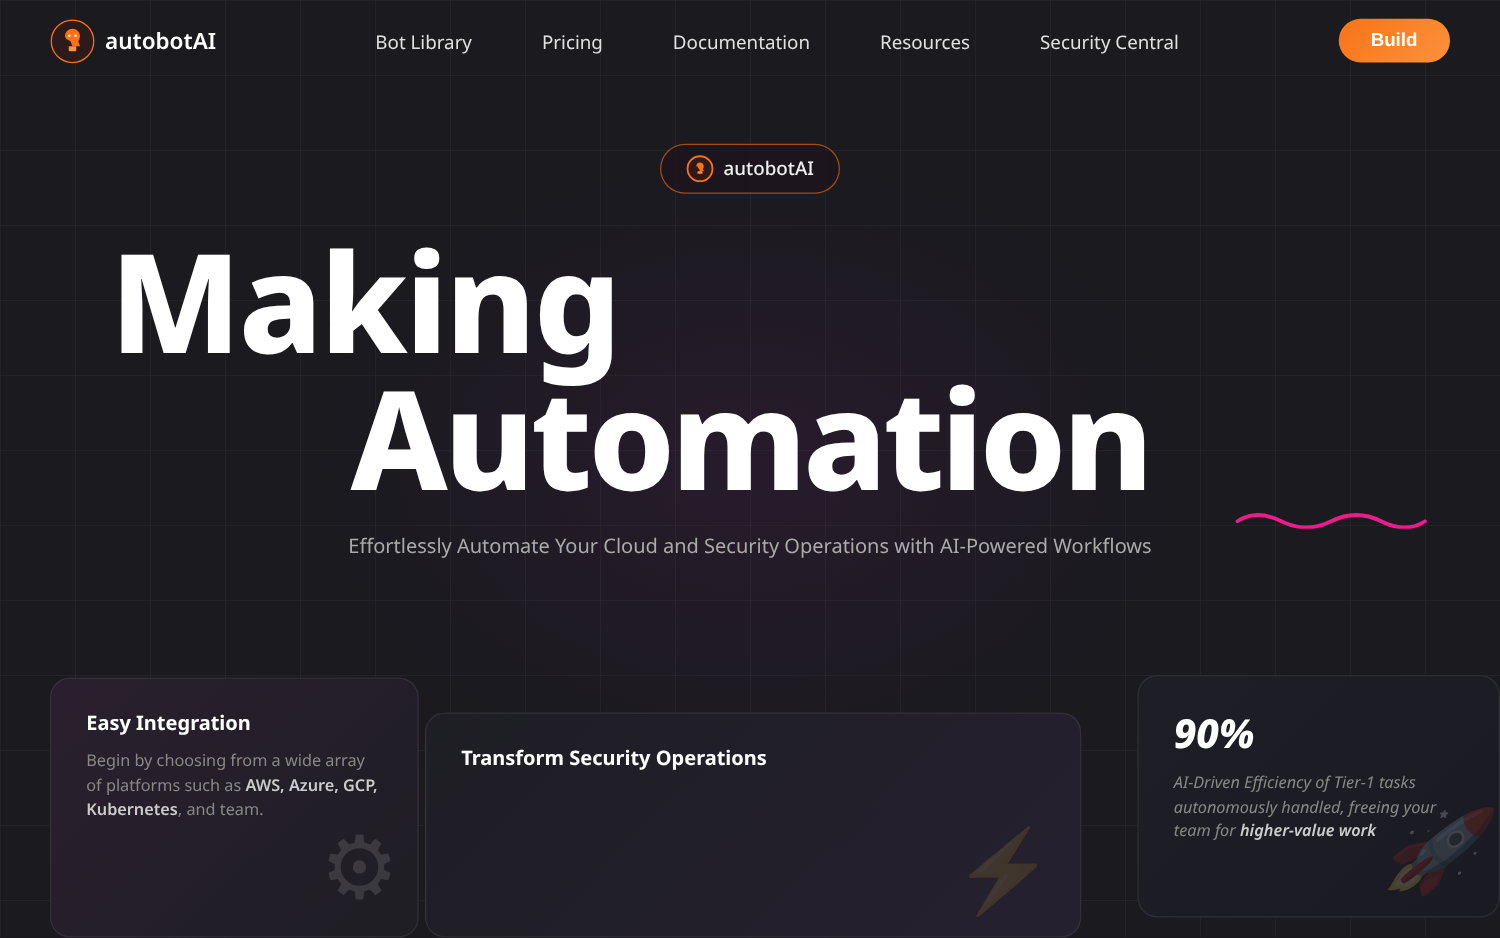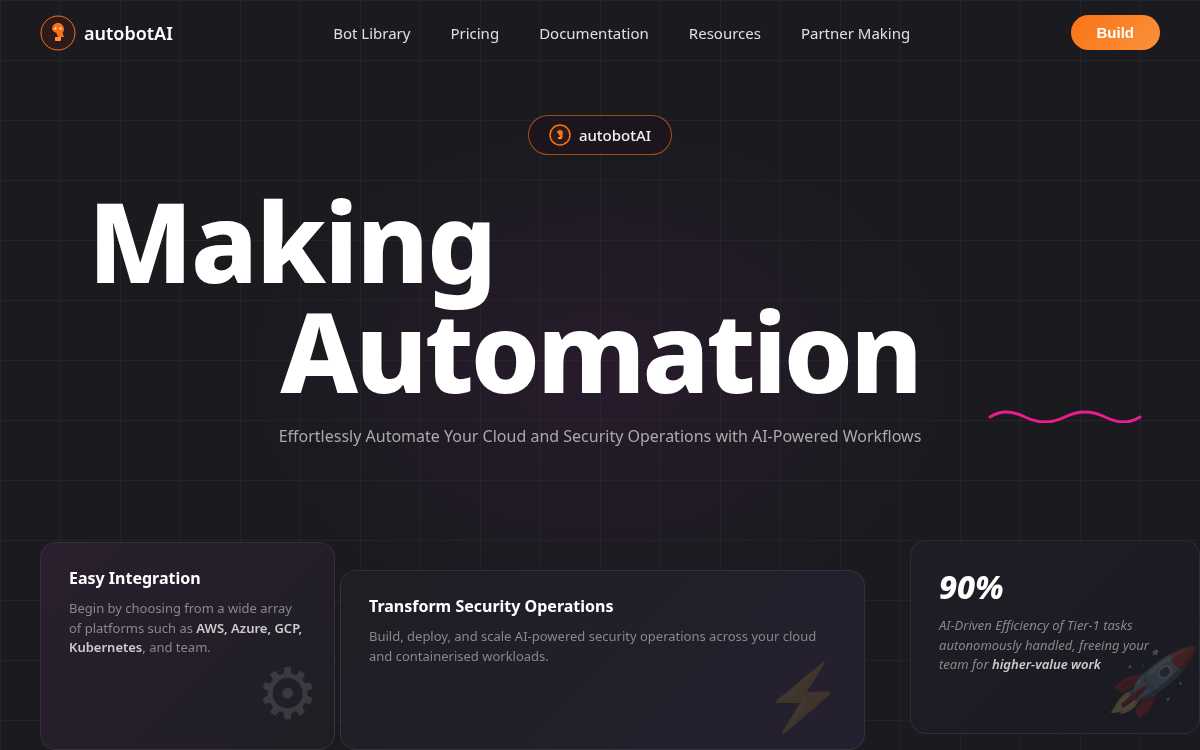--- a/index.html
+++ b/index.html
@@ -65,21 +65,21 @@
 
     .logo-text {
       font-size: 18px;
       font-weight: 600;
       color: #fff;
     }
 
     .nav-links {
       display: flex;
       align-items: center;
-      gap: 40px;
+      gap: 56px;
       list-style: none;
     }
 
     .nav-links a {
       color: #e0e0e0;
       text-decoration: none;
       font-size: 15px;
       font-weight: 400;
       transition: color 0.2s;
     }
@@ -298,21 +298,21 @@
       <circle cx="20.5" cy="13.5" r="1" fill="#fff"></circle>
     </svg>
     <span class="logo-text">autobotAI</span>
   </div>
 
   <ul class="nav-links">
     <li><a>Bot Library</a></li>
     <li><a>Pricing</a></li>
     <li><a>Documentation</a></li>
     <li><a>Resources</a></li>
-    <li><a>Partner Making</a></li>
+    <li><a>Security Central</a></li>
   </ul>
 
   <button class="login-btn">Build</button>
 </nav>
 
 <section class="hero">
 
   <div class="hero-badge">
     <svg class="badge-icon" viewBox="0 0 22 22" fill="none">
       <circle cx="11" cy="11" r="10" fill="#2d1b1b" stroke="#f97316" stroke-width="1.5"></circle>
@@ -343,21 +343,20 @@
   <div class="card card-integration">
     <div class="card-title">Easy Integration</div>
     <div class="card-body">
       <span>Begin by choosing from a wide array of platforms such as </span><strong>AWS, Azure, GCP, Kubernetes</strong><span>, and team.</span>
     </div>
     <div class="card-icon-gear">⚙</div>
   </div>
 
   <div class="card card-security">
     <div class="card-title">Transform Security Operations</div>
-    <div class="card-body">Build, deploy, and scale AI-powered security operations across your cloud and containerised workloads.</div>
     <div class="card-icon-workflow">⚡</div>
   </div>
 
   <div class="card card-efficiency">
     <div class="percent-big">90%</div>
     <div class="card-body">
       <span>AI-Driven Efficiency of Tier-1 tasks autonomously handled, freeing your team for </span><b>higher-value work</b>
     </div>
     <div class="card-icon-rocket">🚀</div>
   </div>

